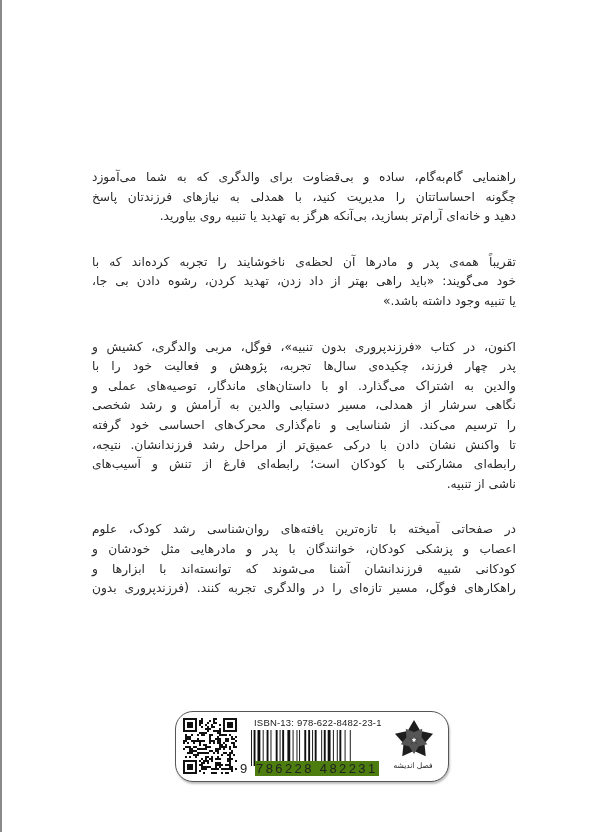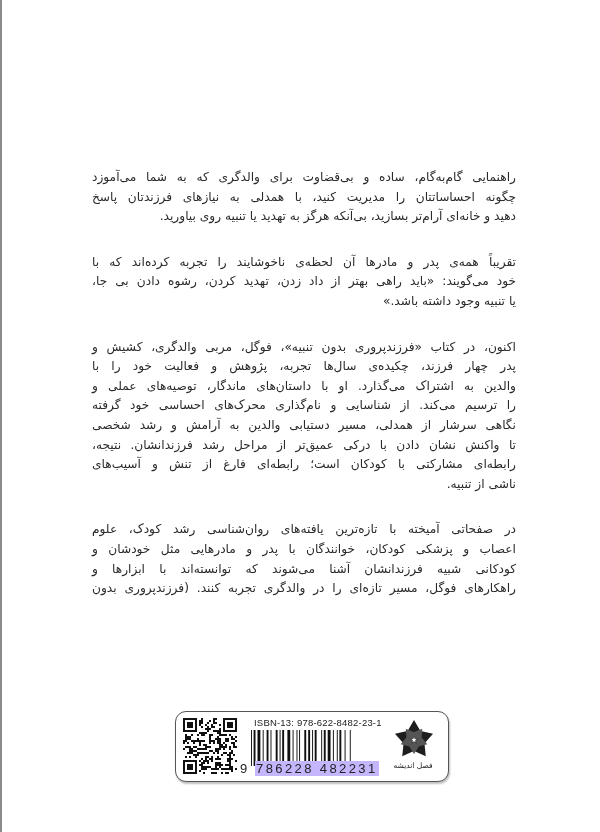--- a/index.html
+++ b/index.html
@@ -11,31 +11,31 @@
     .content {
       position: absolute; left: 92px; top: 133px; width: 424px;
       direction: rtl; text-align: justify; text-align-last: right;
       font-size: 12.2px; line-height: 19.6px; letter-spacing: -0.1px; margin-top: 35px;
     }
     .para { margin: 0 0 26px 0; }
     .para .line { display: block; white-space: nowrap; text-align: justify; text-align-last: justify; }
     .para .line.last { text-align-last: right; }
     .barcode-box {
       position: absolute; left: 175px; top: 711px; width: 272px; height: 69px;
-      border: 1.5px solid #555; border-radius: 11px; background: #fff;
+      border: 1.5px solid #555; border-radius: 18px; background: #fff;
       box-shadow: 1px 2px 2px rgba(0,0,0,0.25);
     }
     .qr { position: absolute; left: 7px; top: 6px; width: 54px; height: 56px; }
     .isbn-label {
       position: absolute; left: 78px; top: 5px; font-family: "Liberation Sans", sans-serif;
       font-size: 9.5px; color: #222; letter-spacing: 0.2px;
     }
     .bars { position: absolute; left: 75px; top: 18px; width: 130px; height: 36px; }
     .ean-first { position: absolute; left: 64px; top: 49px; font-family: "Liberation Sans", sans-serif; font-size: 13px; color: #222; }
-    .ean-digits { position: absolute; left: 79px; top: 49px; font-family: "Liberation Sans", sans-serif; font-size: 13px; color: #222; letter-spacing: 2.4px; background: #c4b5fd; padding: 0 1px; }
+    .ean-digits { position: absolute; left: 79px; top: 49px; font-family: "Liberation Sans", sans-serif; font-size: 13px; color: #222; letter-spacing: 2.4px; background: #4d7c0f; padding: 0 1px; }
     .logo { position: absolute; left: 211px; top: 6px; width: 54px; height: 60px; }
     .logo-text { position: absolute; left: 213px; top: 49px; width: 48px; text-align: center; font-size: 7.5px; color: #222; direction: rtl; }
   </style>
 </head>
 <body>
 
 <div class="left-edge"></div>
 
 <div class="content" id="blurb">
     <p class="para">
@@ -45,22 +45,22 @@
     </p>
     <p class="para">
       <span class="line">تقریباً همه‌ی پدر و مادرها آن لحظه‌ی ناخوشایند را تجربه کرده‌اند که با</span>
       <span class="line">خود می‌گویند: «باید راهی بهتر از داد زدن، تهدید کردن، رشوه دادن بی جا،</span>
       <span class="line last">یا تنبیه وجود داشته باشد.»</span>
     </p>
     <p class="para">
       <span class="line">اکنون، در کتاب «فرزندپروری بدون تنبیه»، فوگل، مربی والدگری، کشیش و</span>
       <span class="line">پدر چهار فرزند، چکیده‌ی سال‌ها تجربه، پژوهش و فعالیت خود را با</span>
       <span class="line">والدین به اشتراک می‌گذارد. او با داستان‌های ماندگار، توصیه‌های عملی و</span>
+      <span class="line">نگاهی سرشار از همدلی، مسیر دستیابی والدین به آرامش و رشد شخصی</span>
       <span class="line">را ترسیم می‌کند. از شناسایی و نام‌گذاری محرک‌های احساسی خود گرفته</span>
-      <span class="line">نگاهی سرشار از همدلی، مسیر دستیابی والدین به آرامش و رشد شخصی</span>
       <span class="line">تا واکنش نشان دادن با درکی عمیق‌تر از مراحل رشد فرزندانشان. نتیجه،</span>
       <span class="line">رابطه‌ای مشارکتی با کودکان است؛ رابطه‌ای فارغ از تنش و آسیب‌های</span>
       <span class="line last">ناشی از تنبیه.</span>
     </p>
     <p class="para">
       <span class="line">در صفحاتی آمیخته با تازه‌ترین یافته‌های روان‌شناسی رشد کودک، علوم</span>
       <span class="line">اعصاب و پزشکی کودکان، خوانندگان با پدر و مادرهایی مثل خودشان و</span>
       <span class="line">کودکانی شبیه فرزندانشان آشنا می‌شوند که توانسته‌اند با ابزارها و</span>
       <span class="line">راهکارهای فوگل، مسیر تازه‌ای را در والدگری تجربه کنند. (فرزندپروری بدون</span>
     </p>

